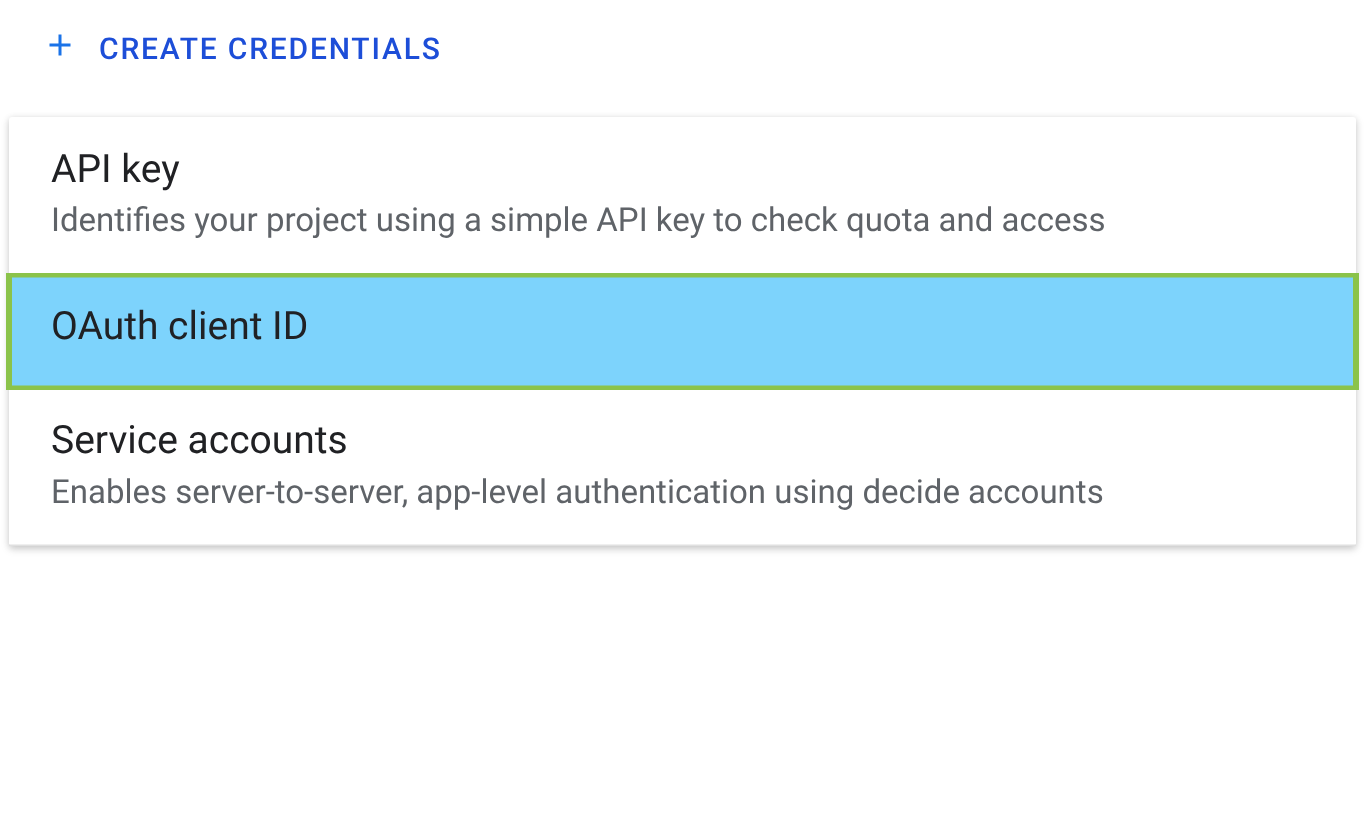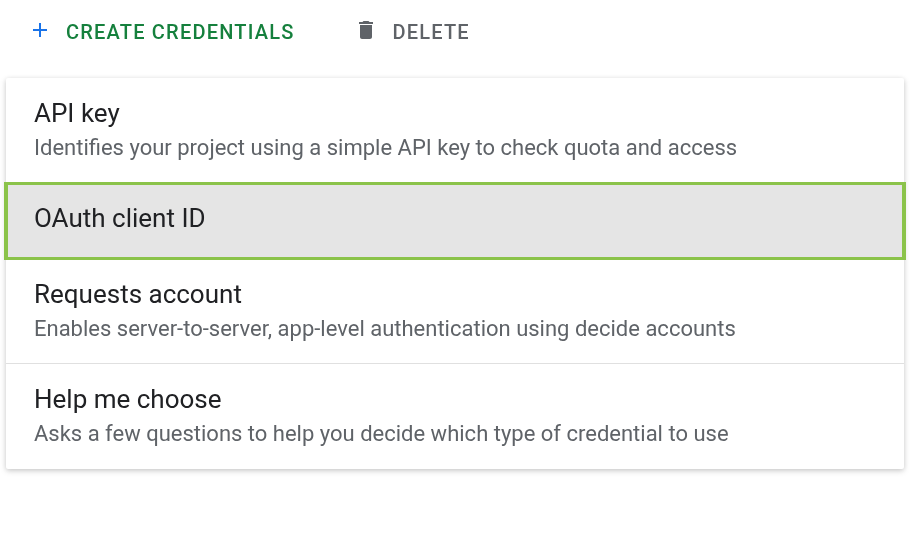--- a/index.html
+++ b/index.html
@@ -29,21 +29,21 @@
       border: none;
       font-family: inherit;
     }
     .create-btn {
       color: #1a73e8;
     }
     .create-btn .label {
       font-size: 20px;
       font-weight: 500;
       letter-spacing: 1.2px;
-      color: #15803d;
+      color: #1d4ed8;
     }
     .delete-btn .label {
       font-size: 20px;
       font-weight: 500;
       letter-spacing: 1.2px;
       color: #5f6368;
     }
     .plus-icon svg {
       width: 24px;
       height: 24px;
@@ -63,21 +63,21 @@
     }
     .menu-item {
       padding: 20px 20px 20px 28px;
       cursor: pointer;
       border-bottom: none;
     }
     .menu-item:last-child {
       border-bottom: none;
     }
     .menu-item.highlighted {
-      background: #e5e5e5;
+      background: #7dd3fc;
       border: 3px solid #8bc34a;
       border-left-width: 4px;
       border-right-width: 4px;
       margin-left: -2px;
       margin-right: -2px;
       margin-top: -1px;
       margin-bottom: -1px;
       padding: 18px 26px 18px 26px;
       position: relative;
       z-index: 2;
@@ -105,40 +105,28 @@
 
 <div class="toolbar">
   <button class="toolbar-button create-btn">
     <span class="plus-icon">
       <svg viewBox="0 0 24 24" fill="#1a73e8">
           <path d="M19 13h-6v6h-2v-6H5v-2h6V5h2v6h6v2z"></path>
         </svg>
     </span>
     <span class="label">CREATE CREDENTIALS</span>
   </button>
-  <button class="toolbar-button delete-btn">
-    <span class="trash-icon">
-      <svg viewBox="0 0 24 24" fill="#5f6368">
-          <path d="M6 19c0 1.1.9 2 2 2h8c1.1 0 2-.9 2-2V7H6v12zM19 4h-3.5l-1-1h-5l-1 1H5v2h14V4z"></path>
-        </svg>
-    </span>
-    <span class="label">DELETE</span>
-  </button>
 </div>
 
 <div class="dropdown">
   <div class="menu-item">
     <div class="menu-item-title">API key</div>
     <div class="menu-item-desc">Identifies your project using a simple API key to check quota and access</div>
   </div>
   <div class="menu-item highlighted">
     <div class="menu-item-title">OAuth client ID</div>
   </div>
   <div class="menu-item">
-    <div class="menu-item-title">Requests account</div>
+    <div class="menu-item-title">Service accounts</div>
     <div class="menu-item-desc">Enables server-to-server, app-level authentication using decide accounts</div>
   </div>
   <div class="divider"></div>
-  <div class="menu-item">
-    <div class="menu-item-title">Help me choose</div>
-    <div class="menu-item-desc">Asks a few questions to help you decide which type of credential to use</div>
-  </div>
 </div>
 
 </body></html>

